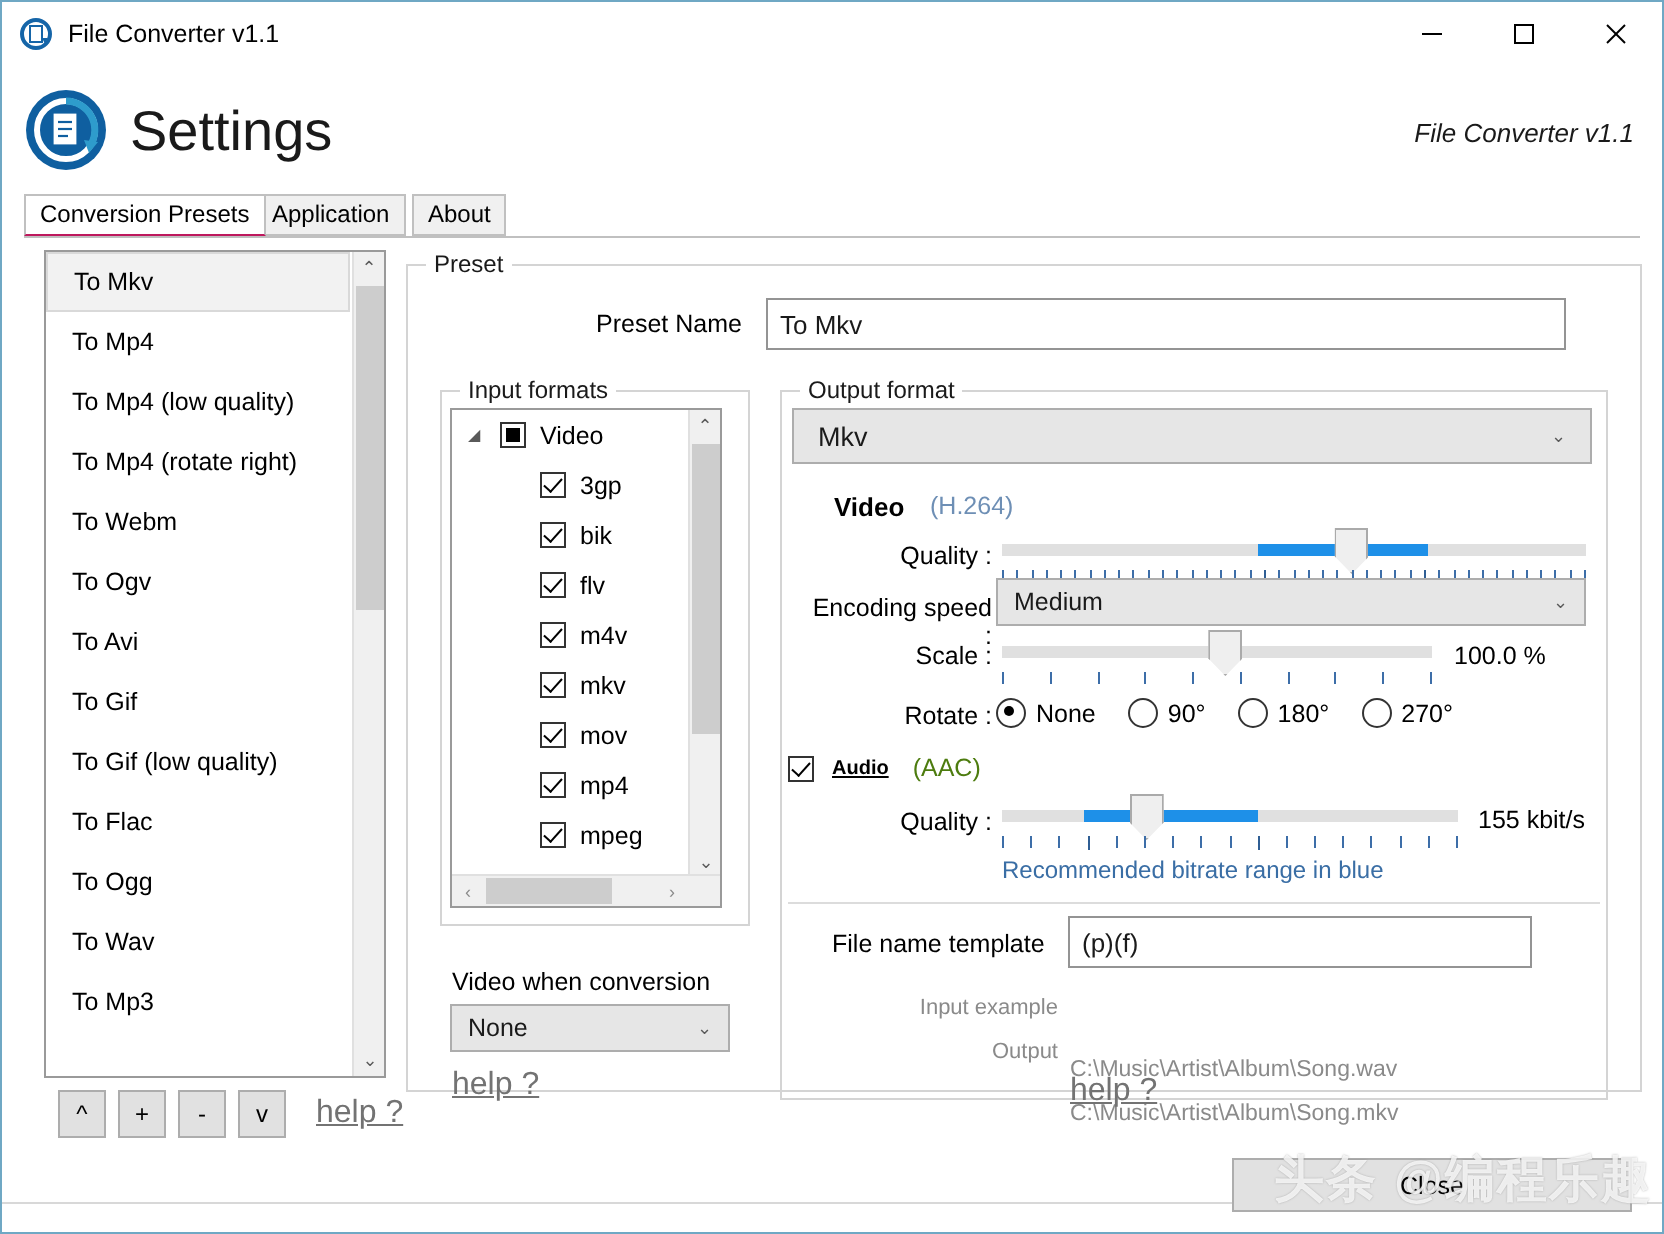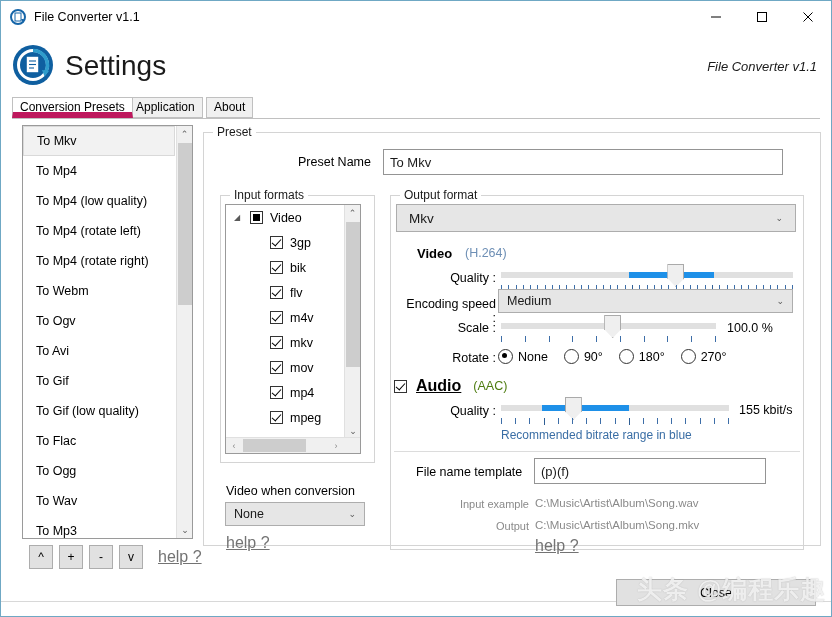--- a/index.html
+++ b/index.html
@@ -99,21 +99,21 @@
     border: 1px solid #c0c0c0;
     background: #f0f0f0;
     padding: 0 7px;
     line-height: 19px;
     font-size: 12px;
     color: #000;
     white-space: nowrap;
   }
   .tab.active {
     background: #ffffff;
-    border-bottom: 6px solid #be185d;
+    border-bottom: 1px solid #be185d;
     z-index: 2;
   }
 
   
   .preset-list-box {
     position: absolute;
     left: 21px; top: 124px;
     width: 171px; height: 414px;
     box-sizing: border-box;
     border: 1px solid #9a9a9a;
@@ -424,21 +424,21 @@
     background: #000;
   }
   .audio-row {
     position: absolute;
     left: 393px; top: 376px;
     display: flex;
     align-items: center;
   }
   .audio-row .audio-text {
     font-weight: bold;
-    font-size: 16px;
+    font-size: 10px;
     margin-left: 2px;
     text-decoration: underline;
   }
   .audio-row .audio-codec {
     font-size: 12.5px;
     color: #4d7c0f;
     margin-left: 12px;
   }
   #audio-slider { left: 500px; top: 404px; width: 228px; }
   #audio-ticks  { left: 500px; top: 417px; width: 228px; }
@@ -470,20 +470,21 @@
   .small-label {
     position: absolute;
     font-size: 11px;
     color: #8a8a8a;
     text-align: right;
   }
   .small-value {
     position: absolute;
     font-size: 11.5px;
     color: #8a8a8a;
+    margin-top: 32px;
   }
   #inputex-label { left: 428px; top: 497px; width: 100px; }
   #inputex-value { left: 534px; top: 496px; }
   #outputex-label { left: 428px; top: 519px; width: 100px; }
   #outputex-value { left: 534px; top: 518px; }
   #help-output { position: absolute; left: 534px; top: 536px; }
 
   
   .footer-line {
     position: absolute;
@@ -566,21 +567,20 @@
     <div class="tabstrip-line"></div>
     <div class="tab active" style="left:0px;">Conversion Presets</div>
     <div class="tab" style="left:116px;">Application</div>
     <div class="tab" style="left:194px;">About</div>
   </div>
 
   <div class="preset-list-box">
     <div class="preset-item selected">To Mkv</div>
     <div class="preset-item">To Mp4</div>
     <div class="preset-item">To Mp4 (low quality)</div>
-    <div class="preset-item">To Mp4 (rotate left)</div>
     <div class="preset-item">To Mp4 (rotate right)</div>
     <div class="preset-item">To Webm</div>
     <div class="preset-item">To Ogv</div>
     <div class="preset-item">To Avi</div>
     <div class="preset-item">To Gif</div>
     <div class="preset-item">To Gif (low quality)</div>
     <div class="preset-item">To Flac</div>
     <div class="preset-item">To Ogg</div>
     <div class="preset-item">To Wav</div>
     <div class="preset-item">To Mp3</div>

